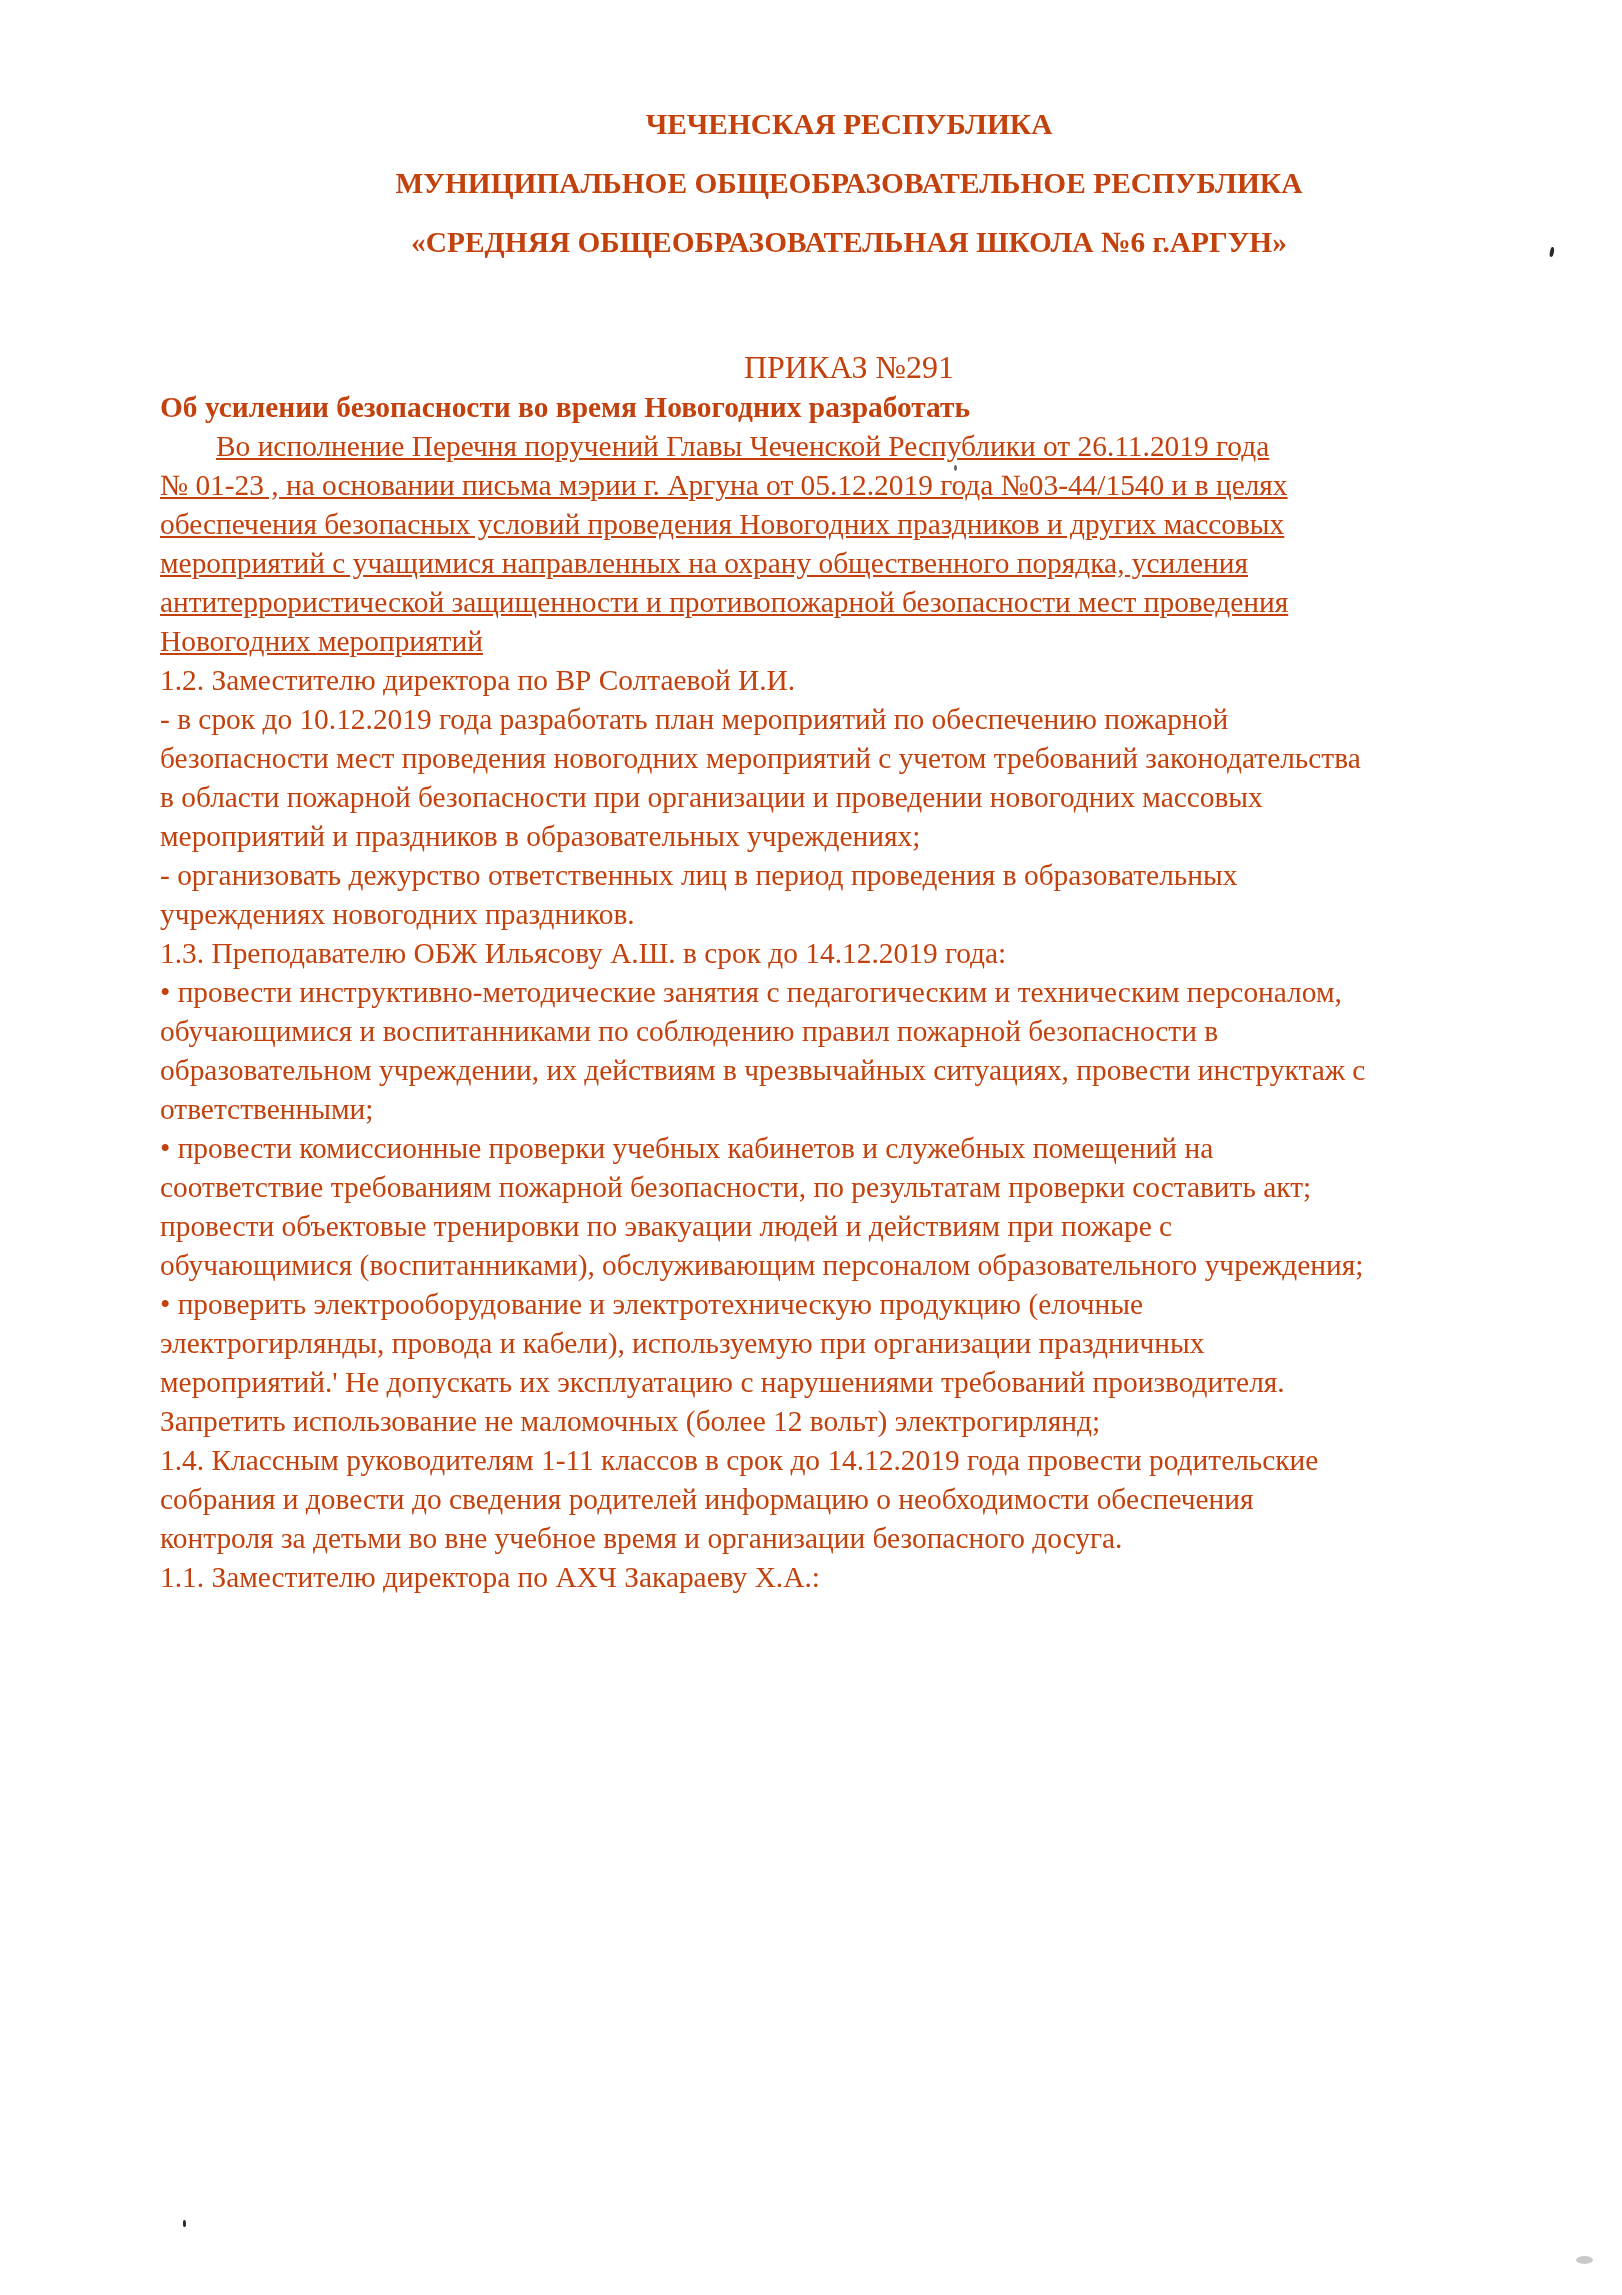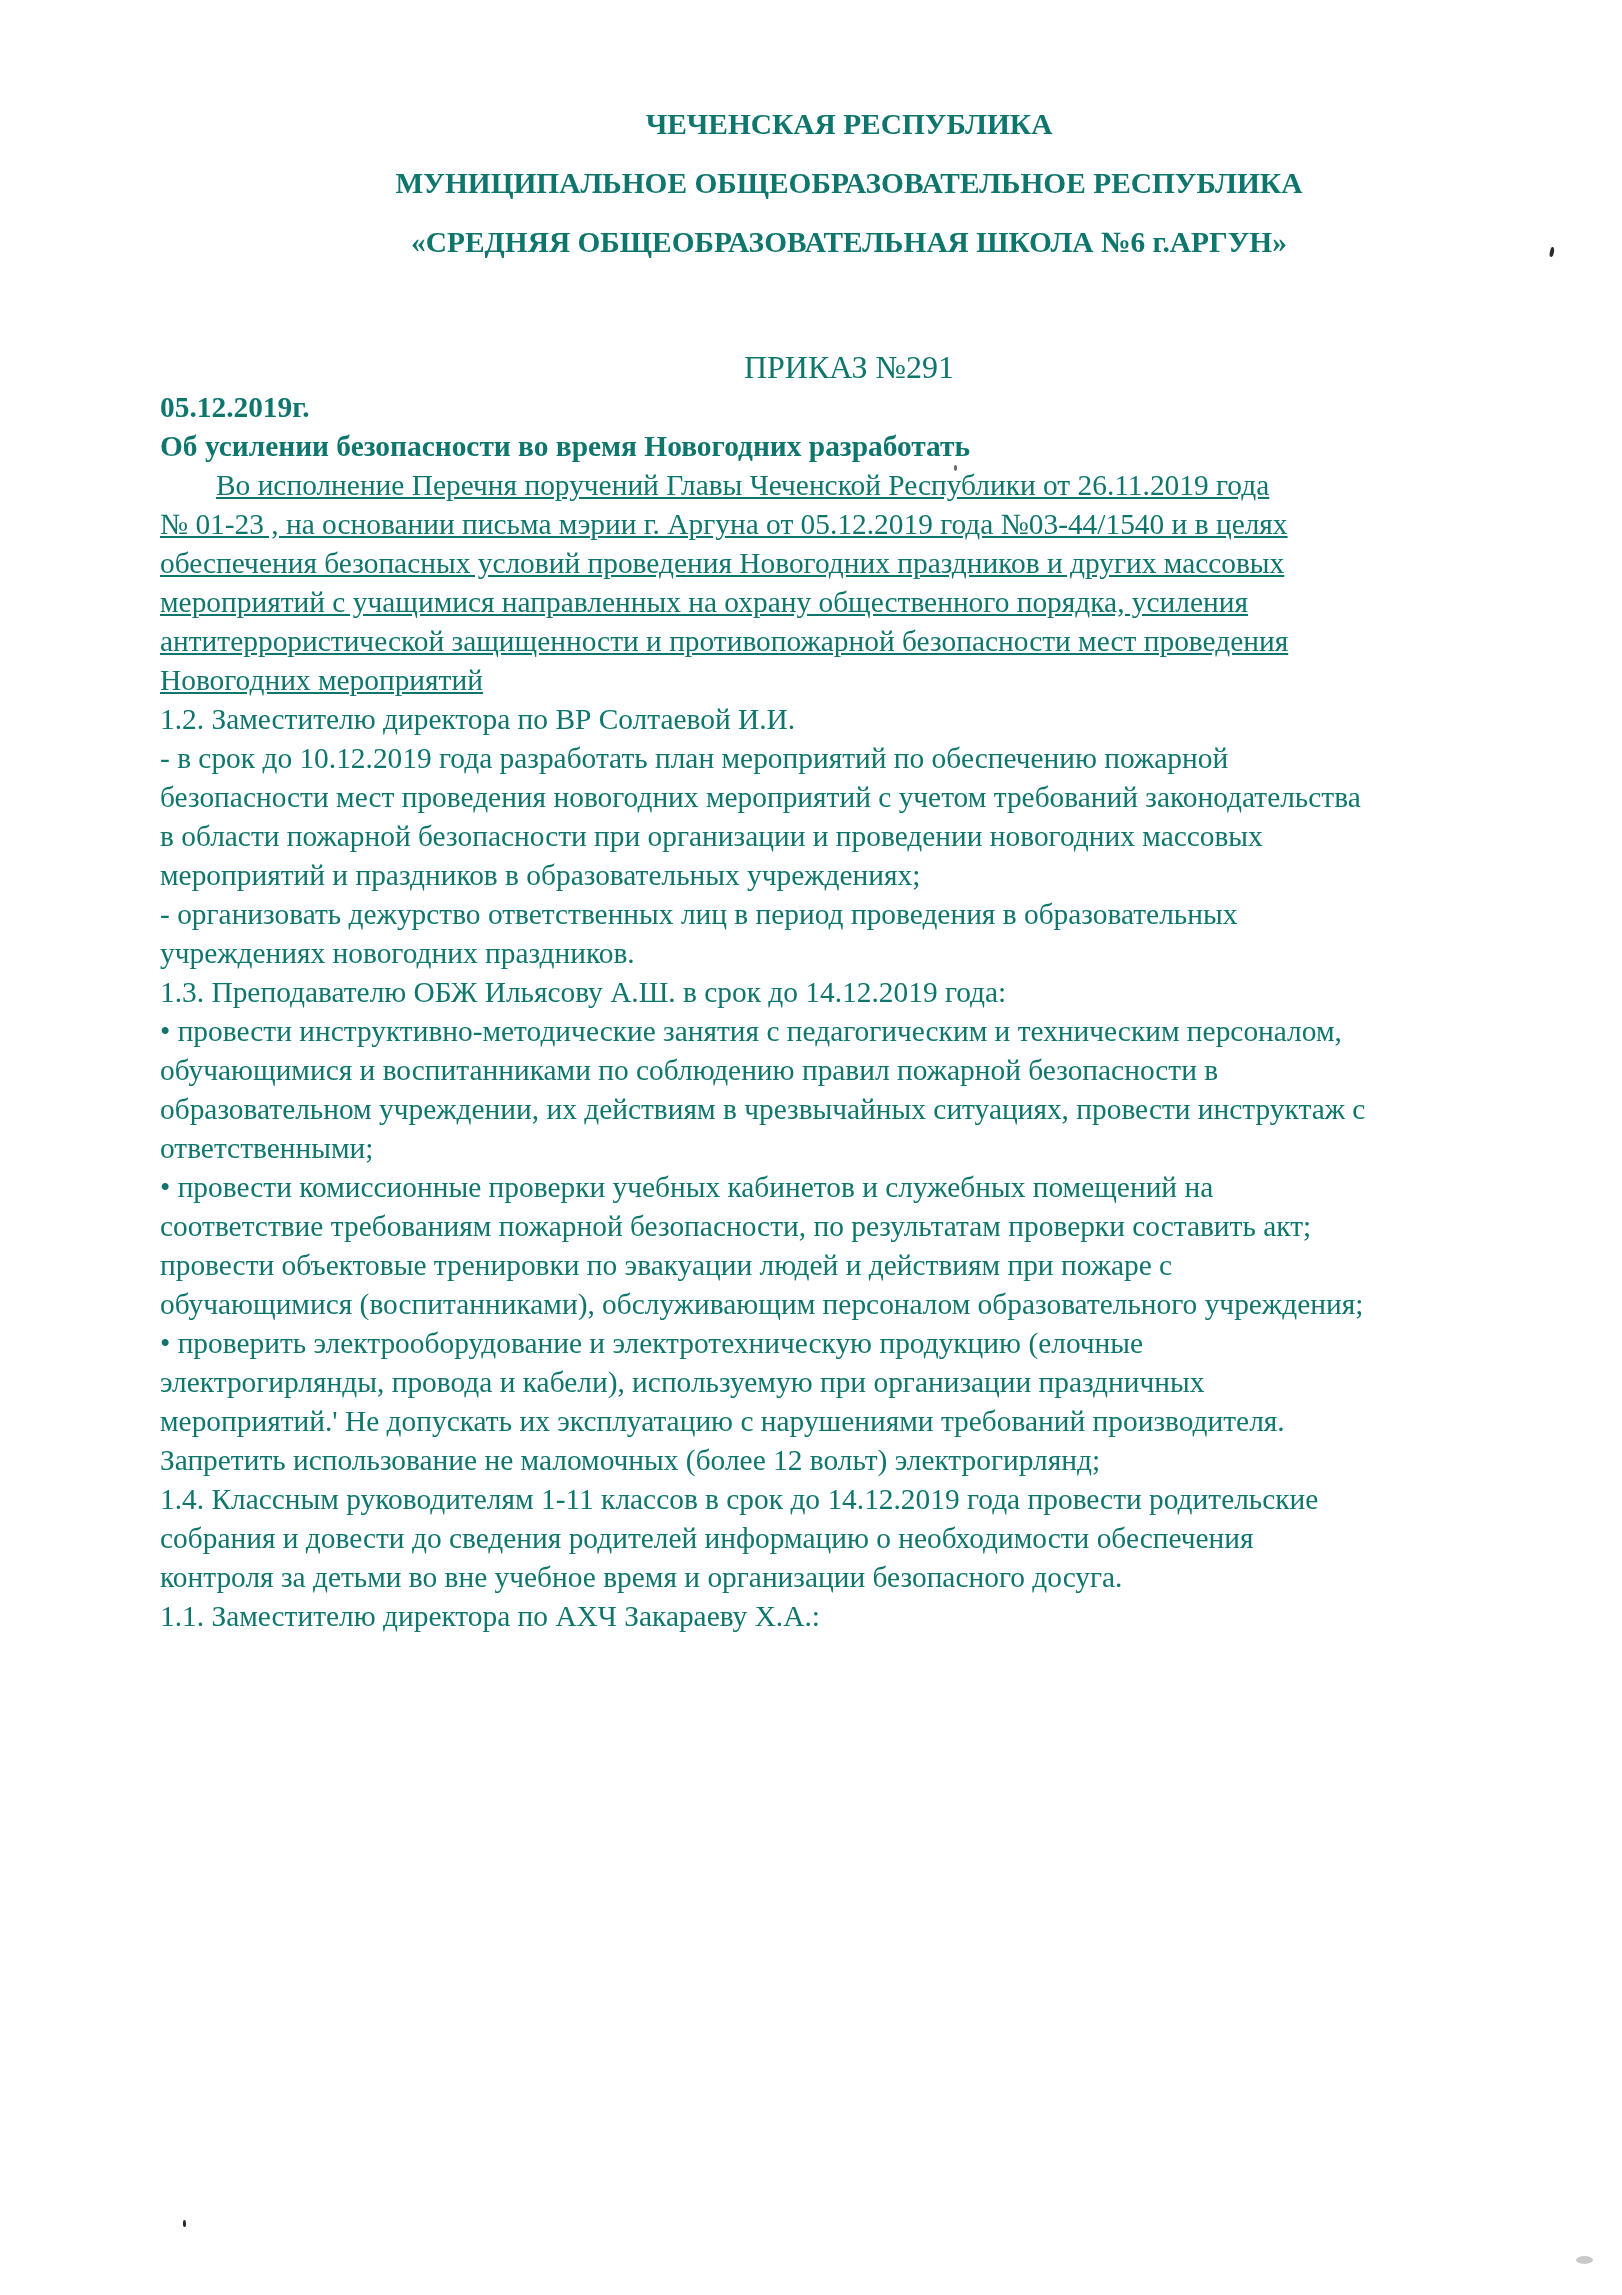--- a/index.html
+++ b/index.html
@@ -11,21 +11,21 @@
     position: relative;
     width: 1623px;
     height: 2295px;
     margin: 0 auto;
     background: #ffffff;
     box-sizing: border-box;
     padding: 105px 85px 0 160px;
     font-family: "Liberation Serif", "DejaVu Serif", serif;
     font-size: 29.4px;
     line-height: 39px;
-    color: #0f766e;
+    color: #c2410c;
     overflow: hidden;
   }
   .page p { margin: 0; }
 
   .org-header {
     text-align: center;
     font-weight: bold;
   }
   .org-header p { margin: 0 0 20px 0; }
 
@@ -74,21 +74,20 @@
 <div class="page">
 
   <div class="org-header">
     <p>ЧЕЧЕНСКАЯ РЕСПУБЛИКА</p>
     <p>МУНИЦИПАЛЬНОЕ ОБЩЕОБРАЗОВАТЕЛЬНОЕ РЕСПУБЛИКА</p>
     <p>«СРЕДНЯЯ ОБЩЕОБРАЗОВАТЕЛЬНАЯ ШКОЛА №6 г.АРГУН»</p>
   </div>
 
   <h1 class="order-title">ПРИКАЗ №291</h1>
 
-  <p class="order-date">05.12.2019г.</p>
 
   <p class="order-subject">Об усилении безопасности во время Новогодних разработать</p>
 
   <p class="preamble">Во исполнение Перечня поручений Главы Чеченской Республики от 26.11.2019 года
 № 01-23 , на основании письма мэрии г. Аргуна от 05.12.2019 года №03-44/1540 и в целях
 обеспечения безопасных условий проведения Новогодних праздников и других массовых
 мероприятий с учащимися направленных на охрану общественного порядка, усиления
 антитеррористической защищенности и противопожарной безопасности мест проведения
 Новогодних мероприятий</p>
 

